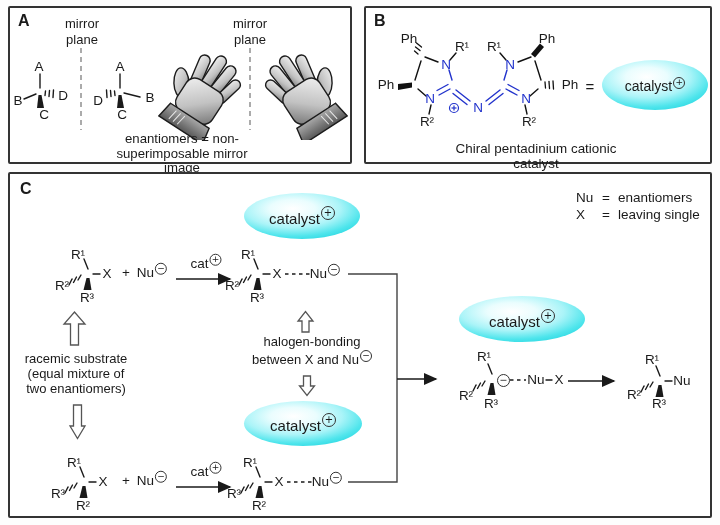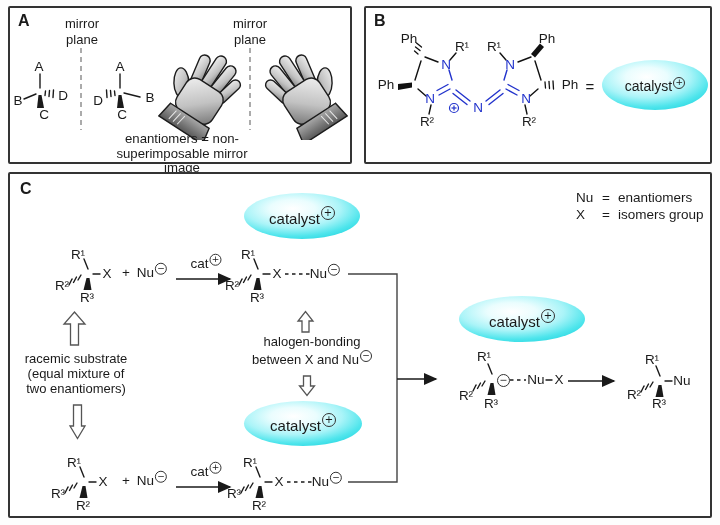--- a/index.html
+++ b/index.html
@@ -176,20 +176,21 @@
     <span class="lbl" style="left:128px;top:39px;">R¹</span>
     <span class="lbl" style="left:61px;top:114px;">R²</span>
     <span class="lbl" style="left:163px;top:114px;">R²</span>
 
     <span class="lbl" style="left:224px;top:78px;font-size:15px;">=</span>
 
     <div class="oval" style="left:236px;top:52px;width:106px;height:50px;">
       <span class="cat" style="font-size:14px;"><span>catalyst</span><span class="chg">+</span></span>
     </div>
 
+    <div class="block" style="left:170px;top:133px;font-size:13.4px;">Chiral pentadinium cationic catalyst</div>
   </section>
 
   <section class="panel" id="panelC">
     <span class="plabel" style="left:10px;top:6px;">C</span>
 
     <svg width="700" height="342">
       <defs>
         <marker id="ah" markerWidth="10" markerHeight="8" refX="8" refY="4" orient="auto">
           <path d="M0,0 L9,4 L0,8 Z" fill="#1a1a1a"></path>
         </marker>
@@ -269,21 +270,21 @@
 
     <div style="position:absolute;left:566px;top:15px;font-size:13.5px;">
       <div style="display:flex;line-height:17px;">
         <span style="width:26px;">Nu</span>
         <span style="width:16px;">=</span>
         <span>enantiomers</span>
       </div>
       <div style="display:flex;line-height:17px;">
         <span style="width:26px;">X</span>
         <span style="width:16px;">=</span>
-        <span>isomers group</span>
+        <span>leaving single</span>
       </div>
     </div>
 
     <div class="oval" style="left:234px;top:19px;width:116px;height:46px;">
       <span class="cat"><span>catalyst</span><span class="chg chg-lg">+</span></span>
     </div>
     <div class="oval" style="left:234px;top:227px;width:118px;height:45px;">
       <span class="cat"><span>catalyst</span><span class="chg chg-lg">+</span></span>
     </div>
     <div class="oval" style="left:449px;top:122px;width:126px;height:46px;">

